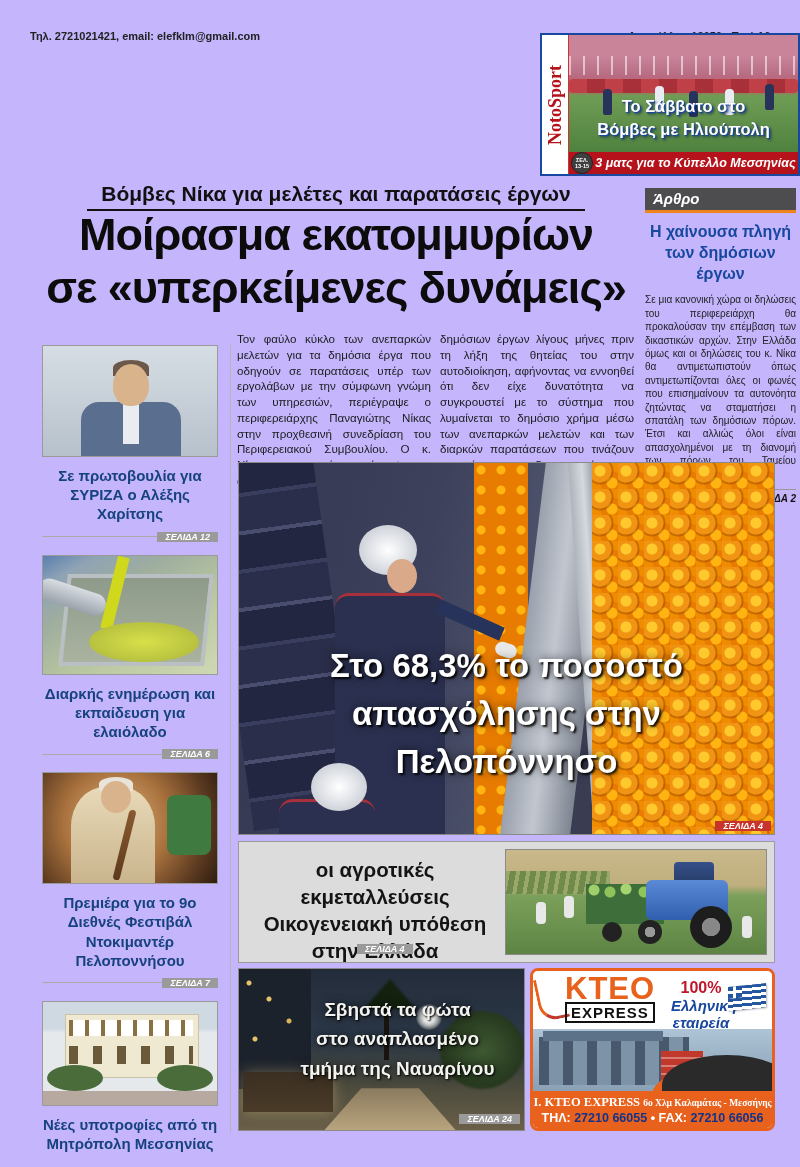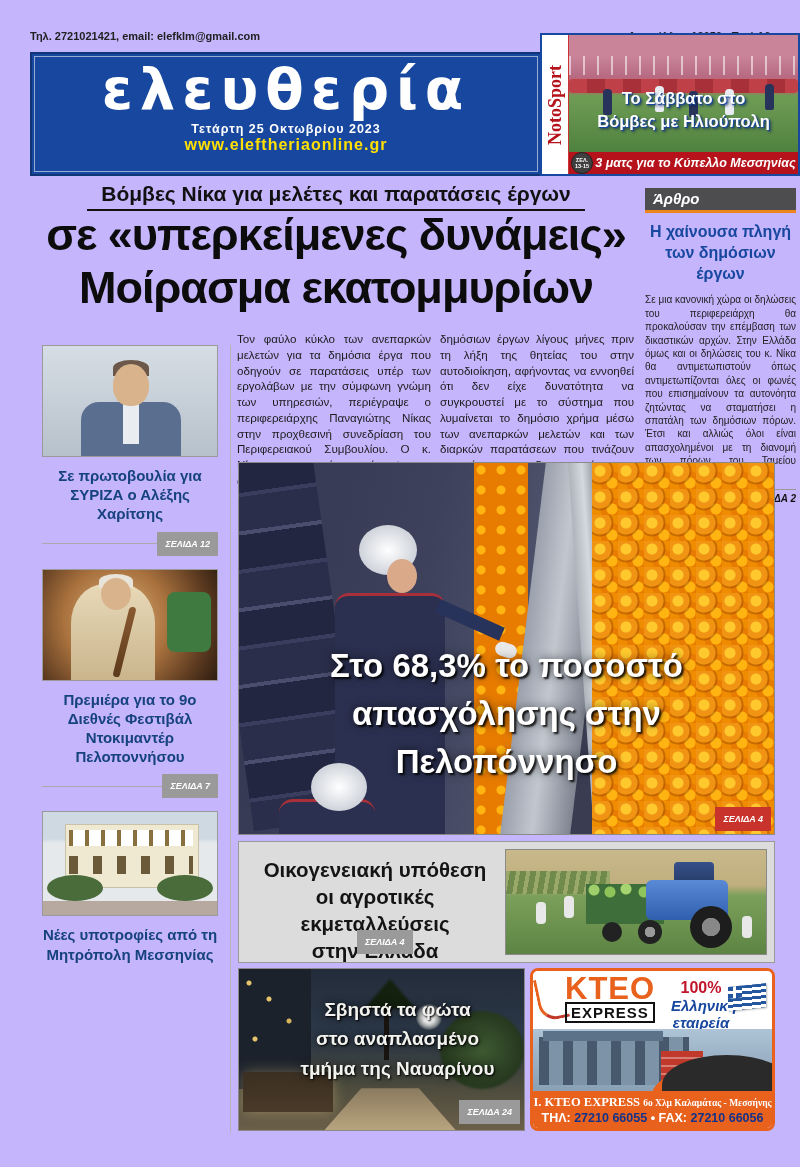--- a/index.html
+++ b/index.html
@@ -29,21 +29,21 @@
             font-family:"Liberation Serif",serif;font-weight:bold;font-size:18px;color:#b5121b;}
   .ns-main{flex:1;display:flex;flex-direction:column;}
   .ns-photo{flex:1;position:relative;overflow:hidden;
     background:linear-gradient(#c9849a 0%,#c9849a 18%,#b86d85 34%,#c05a66 46%,#6f9c55 52%,#4f823f 100%);}
   .ns-fence{position:absolute;left:0;top:18%;width:100%;height:16%;
     background:repeating-linear-gradient(90deg,rgba(255,255,255,.55) 0 2px,transparent 2px 14px);}
   .ns-seats{position:absolute;left:0;top:38%;width:100%;height:12%;
     background:repeating-linear-gradient(90deg,#c04048 0 18px,#a83038 18px 36px);border-radius:4px;}
   .player{position:absolute;width:9px;height:26px;border-radius:4px 4px 2px 2px;}
   .p-navy{background:#27335a;} .p-white{background:#e8ecf2;}
-  .ns-headline{position:absolute;left:0;bottom:20px;width:100%;text-align:center;
+  .ns-headline{position:absolute;left:0;bottom:12px;width:100%;text-align:center;
     color:#fff;font-weight:bold;font-size:16.5px;line-height:1.35;
     text-shadow:1px 1px 0 #17479e,2px 2px 3px rgba(10,30,90,.9);}
   .ns-headline span{display:block;}
   .ns-bar{height:22px;background:#b5121b;display:flex;align-items:center;position:relative;}
   .ns-badge{width:22px;height:22px;border-radius:50%;background:#3f3f3f;color:#fff;
     font-size:5.5px;font-weight:bold;display:flex;align-items:center;justify-content:center;
     text-align:center;line-height:1.1;margin-left:2px;border:1px solid #222;box-sizing:border-box;}
   .ns-bar-text{flex:1;text-align:center;color:#fff;font-weight:bold;font-style:italic;font-size:12.5px;}
 
   
@@ -76,21 +76,21 @@
 
   
   .sidebar{left:42px;top:345px;width:176px;}
   .sb-item{margin-bottom:13px;}
   .sb-photo{width:176px;border:1px solid #9a9a9a;box-sizing:border-box;position:relative;overflow:hidden;}
   .sb-caption{text-align:center;font-weight:bold;font-size:15px;line-height:1.28;
     color:#16427e;margin:9px 0 8px;}
   .sb-foot{display:flex;align-items:center;}
   .divline{flex:1;border-top:1px solid #aaa;}
   .badge{background:#9a9a9a;color:#fff;font-style:italic;font-weight:bold;
-    font-size:9px;padding:7px 8px;white-space:nowrap;}
+    font-size:9px;padding:0 8px;white-space:nowrap;}
   .badge.red{background:#c8332b;}
 
   
   .ph-portrait{height:112px;background:linear-gradient(#d6dde4,#b7c1cb);}
   .head{position:absolute;left:70px;top:18px;width:36px;height:42px;border-radius:50% 50% 45% 45%;
     background:#d9b38c;}
   .hair{position:absolute;left:70px;top:14px;width:36px;height:16px;border-radius:50% 50% 0 0;background:#6b584a;}
   .torso{position:absolute;left:38px;top:56px;width:100px;height:60px;border-radius:18px 18px 0 0;
     background:#5a6f8f;}
   .shirt{position:absolute;left:80px;top:58px;width:16px;height:40px;background:#e9edf2;}
@@ -242,25 +242,20 @@
 </head>
 <body>
 
 <div class="page">
 
   <div class="topbar abs">
     <span>Τηλ. 2721021421, email: elefklm@gmail.com</span>
     <span>Αρ. φύλλου 13656 - Τιμή 1€</span>
   </div>
 
-  <div class="masthead abs">
-    <div class="mast-title">ελευθερία</div>
-    <div class="mast-date">Τετάρτη 25 Οκτωβρίου 2023</div>
-    <div class="mast-url">www.eleftheriaonline.gr</div>
-  </div>
 
   <div class="notosport abs">
     <div class="ns-strip">
       <span class="ns-brand">NotoSport</span>
     </div>
     <div class="ns-main">
       <div class="ns-photo">
         <div class="ns-fence"></div>
         <div class="ns-seats"></div>
         <div class="player p-navy" style="left:34px;top:46%;"></div>
@@ -277,22 +272,22 @@
         <span class="ns-badge">ΣΕΛ. 13-15</span>
         <span class="ns-bar-text">3 ματς για το Κύπελλο Μεσσηνίας</span>
       </div>
     </div>
   </div>
 
   <div class="kicker abs">
     <span>Βόμβες Νίκα για μελέτες και παρατάσεις έργων</span>
   </div>
   <div class="headline abs">
+    <span>Μοίρασμα εκατομμυρίων</span>
     <span>σε «υπερκείμενες δυνάμεις»</span>
-    <span>Μοίρασμα εκατομμυρίων</span>
   </div>
 
   <div class="leadcol col1 abs">Τον φαύλο κύκλο των ανεπαρκών μελετών για τα δημόσια έργα που οδηγούν σε παρατάσεις υπέρ των εργολάβων με την σύμφωνη γνώμη των υπηρεσιών, περιέγραψε ο περιφερειάρχης Παναγιώτης Νίκας στην προχθεσινή συνεδρίαση του Περιφερειακού Συμβουλίου. Ο κ. Νίκας ουσιαστικά περιέγραψε το αναποτελεσματικό σύστημα</div>
   <div class="leadcol col2 abs">
     <span>δημόσιων έργων λίγους μήνες πριν τη λήξη της θητείας του στην αυτοδιοίκηση, αφήνοντας να εννοηθεί ότι δεν είχε δυνατότητα να συγκρουστεί με το σύστημα που λυμαίνεται το δημόσιο χρήμα μέσω των ανεπαρκών μελετών και των διαρκών παρατάσεων που τινάζουν τους όρους των διαγωνισμών στον αέρα.</span>
     <span class="endref"><span class="sqr"></span><span>ΣΕΛΙΔΑ 5</span></span>
   </div>
 
   <div class="opinion abs">
     <div class="op-head">Άρθρο</div>
@@ -312,20 +307,33 @@
         <div class="hair"></div>
         <div class="head"></div>
       </div>
       <div class="sb-caption">Σε πρωτοβουλία για ΣΥΡΙΖΑ ο Αλέξης Χαρίτσης</div>
       <div class="sb-foot">
         <div class="divline"></div>
         <span class="badge">ΣΕΛΙΔΑ 12</span>
       </div>
     </div>
 
+    <div class="sb-item">
+      <div class="sb-photo ph-olive">
+        <div class="vat"></div>
+        <div class="pipe"></div>
+        <div class="stream"></div>
+        <div class="pool"></div>
+      </div>
+      <div class="sb-caption">Διαρκής ενημέρωση και εκπαίδευση για ελαιόλαδο</div>
+      <div class="sb-foot">
+        <div class="divline"></div>
+        <span class="badge">ΣΕΛΙΔΑ 6</span>
+      </div>
+    </div>
 
     <div class="sb-item">
       <div class="sb-photo ph-flute">
         <div class="fl-body"></div>
         <div class="fl-hairw"></div>
         <div class="fl-head"></div>
         <div class="flute"></div>
         <div class="fl-green"></div>
       </div>
       <div class="sb-caption">Πρεμιέρα για το 9ο Διεθνές Φεστιβάλ Ντοκιμαντέρ Πελοποννήσου</div>
@@ -366,22 +374,22 @@
     <div class="glove"></div>
     <div class="mp-caption">
       <span>Στο 68,3% το ποσοστό</span>
       <span>απασχόλησης στην Πελοπόννησο</span>
     </div>
     <span class="badge red mp-badge">ΣΕΛΙΔΑ 4</span>
   </div>
 
   <div class="farming abs">
     <div class="farm-text">
+      <span>οι αγροτικές εκμεταλλεύσεις</span>
       <span>Οικογενειακή υπόθεση</span>
-      <span>οι αγροτικές εκμεταλλεύσεις</span>
       <span>στην Ελλάδα</span>
     </div>
     <span class="badge farm-badge">ΣΕΛΙΔΑ 4</span>
     <div class="farm-photo">
       <div class="field-rows"></div>
       <div class="trailer"></div>
       <div class="trailer-wheel"></div>
       <div class="tractor-cab"></div>
       <div class="tractor-body"></div>
       <div class="wheel-big"></div>

